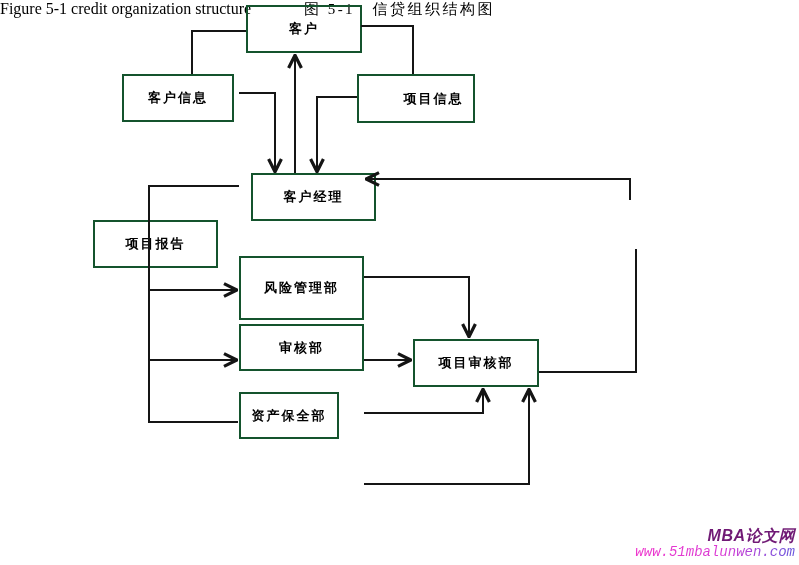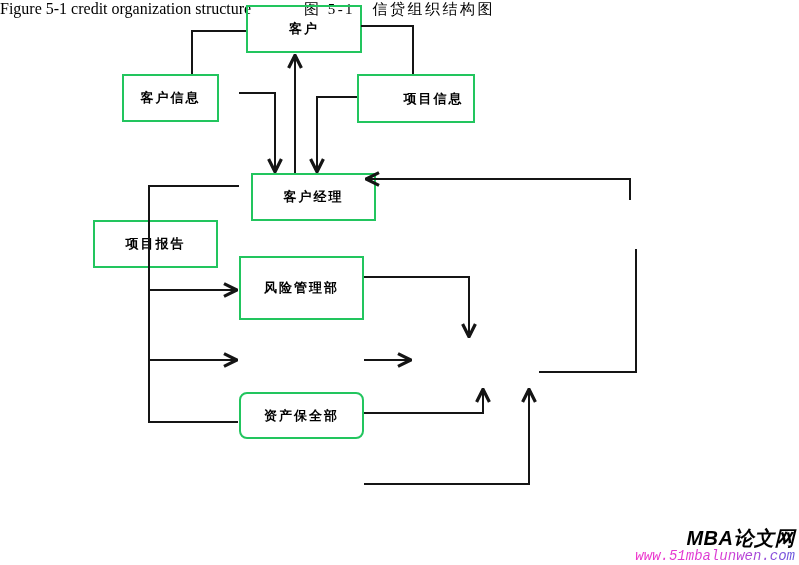--- a/index.html
+++ b/index.html
@@ -7,21 +7,21 @@
     position: relative;
     width: 799px;
     height: 565px;
     background: #ffffff;
     overflow: hidden;
     font-family: "Liberation Sans", sans-serif;
   }
   .node {
     position: absolute;
     box-sizing: border-box;
-    border: 2px solid #22c55e;
+    border: 2px solid #14532d;
     background: transparent;
     display: flex;
     align-items: center;
     justify-content: center;
     font-size: 13px;
     font-weight: bold;
     color: #000000;
     letter-spacing: 2px;
     z-index: 1;
   }
@@ -54,23 +54,23 @@
   }
   .watermark {
     position: absolute;
     right: 4px;
     top: 527px;
     text-align: right;
     font-style: italic;
     line-height: 1.1;
   }
   .wm-name {
-    font-size: 20px;
+    font-size: 16px;
     font-weight: bold;
-    color: #000000;
+    color: #701a75;
     letter-spacing: 0.5px;
   }
   .wm-url {
     font-size: 14px;
     background: linear-gradient(90deg, #ee33cc 0%, #d93bd4 55%, #6655dd 100%);
     -webkit-background-clip: text;
     background-clip: text;
     color: transparent;
     font-family: Liberation Mono, monospace;
   }
@@ -111,34 +111,36 @@
 
     <path d="M364,360 H410" marker-end="url(#arrow)"></path>
 
     <path d="M364,413 H483 V390" marker-end="url(#arrow)"></path>
 
     <path d="M364,484 H529 V390" marker-end="url(#arrow)"></path>
   </svg>
 
   <div class="node" style="left:246px; top:5px;  width:116px; height:48px;">客户</div>
 
-  <div class="node" style="left:122px; top:74px; width:97px; height:48px;">客户信息</div>
+  <div class="node" style="left:122px; top:74px; width:112px; height:48px;">客户信息</div>
 
   <div class="node" style="left:357px; top:74px; width:118px; height:49px;padding-left:35px;">项目信息</div>
 
   <div class="node" style="left:239px; top:173px; width:125px; height:48px;margin-left:12px;">客户经理</div>
 
 
   <div class="node" style="left:93px;  top:220px; width:125px; height:48px;">项目报告</div>
 
   <div class="node" style="left:239px; top:256px; width:125px; height:64px;">风险管理部</div>
 
+  <div class="node" style="left:239px; top:324px; width:125px; height:47px;">审核部</div>
 
+  <div class="node" style="left:413px; top:339px; width:126px; height:48px;">项目审核部</div>
 
-  <div class="node" style="left:239px; top:392px; width:125px; height:47px;border-radius:8px;">资产保全部</div>
+  <div class="node" style="left:239px; top:392px; width:100px; height:47px;">资产保全部</div>
 
 
   <div class="caption-zh">图 5-1　信贷组织结构图</div>
   <div class="caption-en">Figure 5-1 credit organization structure</div>
 
   <div class="watermark">
     <div class="wm-name">MBA论文网</div>
     <div class="wm-url">www.51mbalunwen.com</div>
   </div>
 

